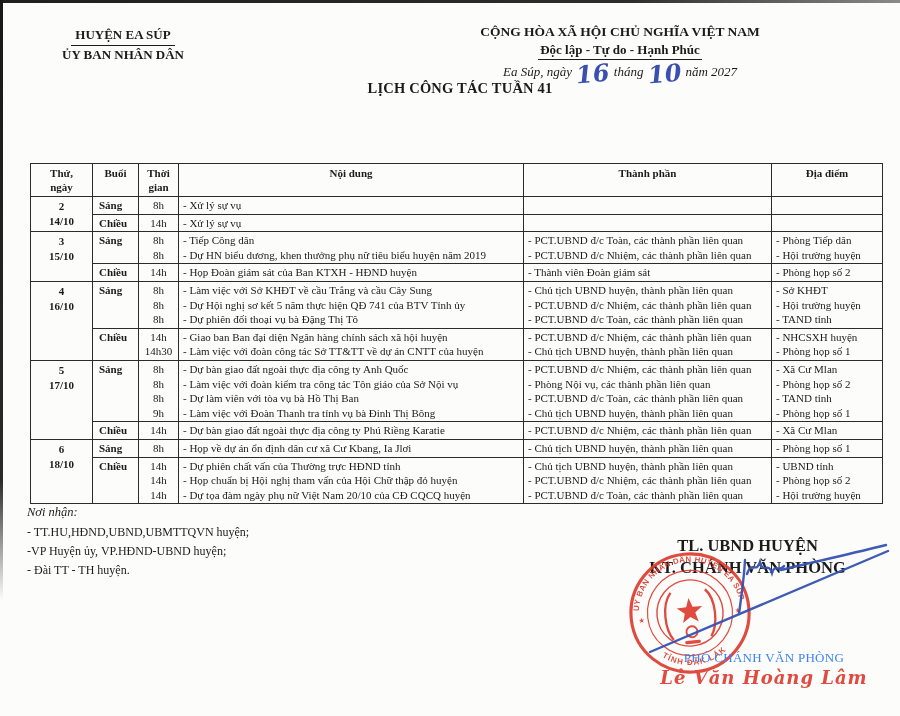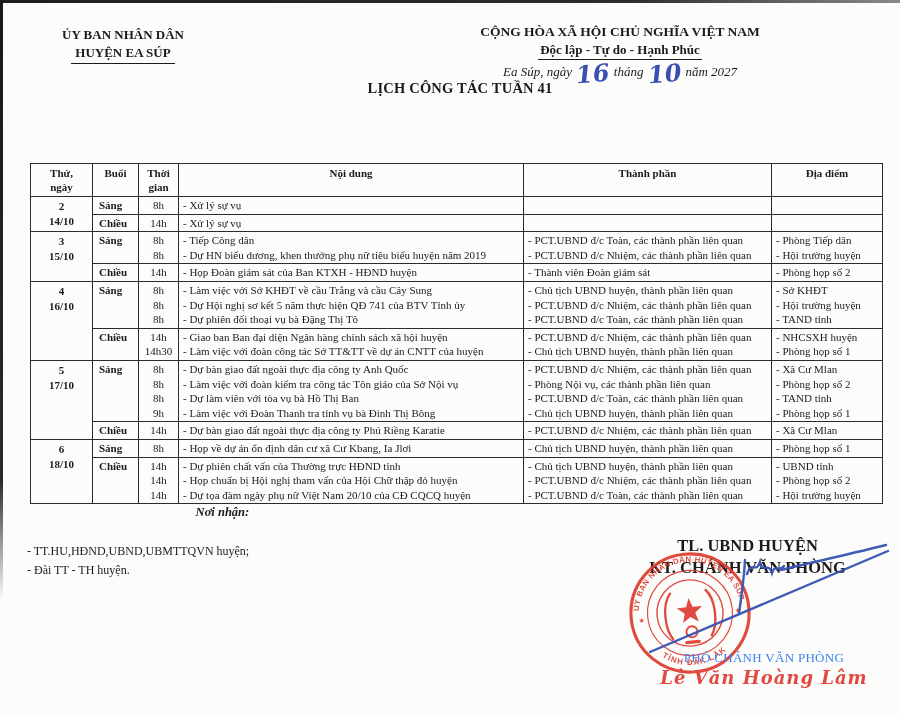--- a/index.html
+++ b/index.html
@@ -38,21 +38,21 @@
   .schedule th { font-weight:bold; text-align:center; white-space:pre-line;
     padding:2px 1px; line-height:14px; }
   .schedule td { padding:1px 4px; }
   .line { line-height:14.6px; min-height:14.6px; white-space:nowrap; overflow:hidden; }
   td.c-day { text-align:center; font-weight:bold; padding-top:2px; }
   td.c-session { font-weight:bold; padding-left:6px; }
   td.c-time { text-align:center; padding:1px 1px; }
 
   
   .recipients { position:absolute; top:505px; left:27px; font-size:12px; }
-  .recipients-label { font-weight:bold; font-style:italic; font-size:12.5px; margin-bottom:22px;text-align:right; }
+  .recipients-label { font-weight:normal; font-style:italic; font-size:12.5px; margin-bottom:3px; }
   .recipient-line { line-height:19px; }
   .sign-block { position:absolute; top:511px; left:600px; width:295px; text-align:center;
     font-weight:bold; font-size:16.5px; line-height:22px;margin-top:24px; }
 
   .stamp-wrap { position:absolute; left:627px; top:550px; width:126px; height:126px;
     transform:rotate(-6deg); opacity:.92; }
   .stamp-wrap svg { width:100%; height:100%; }
   .sig-svg { position:absolute; left:618px; top:528px; width:282px; height:142px; }
   .red-role { position:absolute; left:658px; top:650px; width:212px; text-align:center;
     color:#3b82f6; font-size:13px; letter-spacing:.3px; }
@@ -60,22 +60,22 @@
     color:#e04a40; font-size:18px; font-style:italic; font-weight:bold;
     font-family:"DejaVu Serif", serif; letter-spacing:1px; }
 </style>
 </head>
 <body>
 
 <div class="scan-top"></div>
 <div class="scan-left"></div>
 
 <div class="org-block">
+  <div><span class="org-underline">HUYỆN EA SÚP</span></div>
   <div>ỦY BAN NHÂN DÂN</div>
-  <div><span class="org-underline">HUYỆN EA SÚP</span></div>
 </div>
 
 <div class="national-block">
   <div class="national-line1">CỘNG HÒA XÃ HỘI CHỦ NGHĨA VIỆT NAM</div>
   <div><span class="motto">Độc lập - Tự do - Hạnh Phúc</span></div>
   <div class="dateline">
     <span>Ea Súp, ngày</span>
     <span class="hw">16</span>
     <span>tháng</span>
     <span class="hw">10</span>
@@ -334,20 +334,21 @@
           <div class="line">- Phòng họp số 2</div>
           <div class="line">- Hội trường huyện</div>
         </td>
       </tr>
     </tbody>
 </table>
 
 <div class="recipients">
   <div class="recipients-label">Nơi nhận:</div>
   <div class="recipient-line">- TT.HU,HĐND,UBND,UBMTTQVN huyện;</div>
+  <div class="recipient-line">-VP Huyện ủy, VP.HĐND-UBND  huyện;</div>
   <div class="recipient-line">- Đài TT - TH huyện.</div>
 </div>
 
 <div class="sign-block">
   <div>TL. UBND HUYỆN</div>
   <div>KT. CHÁNH VĂN PHÒNG</div>
 </div>
 
 <div class="stamp-wrap">
   <svg viewBox="0 0 160 160">

